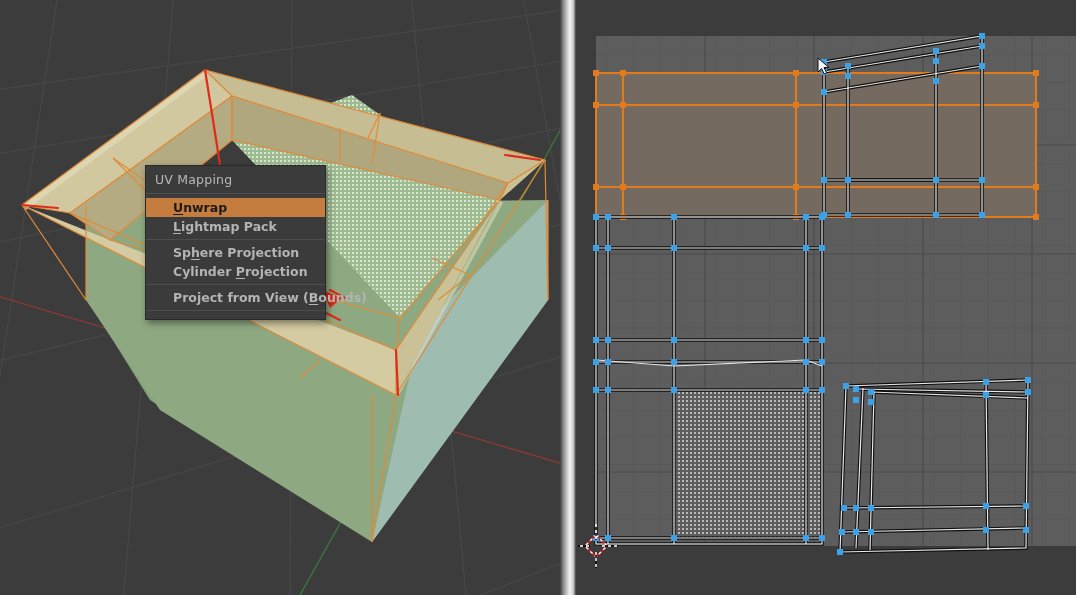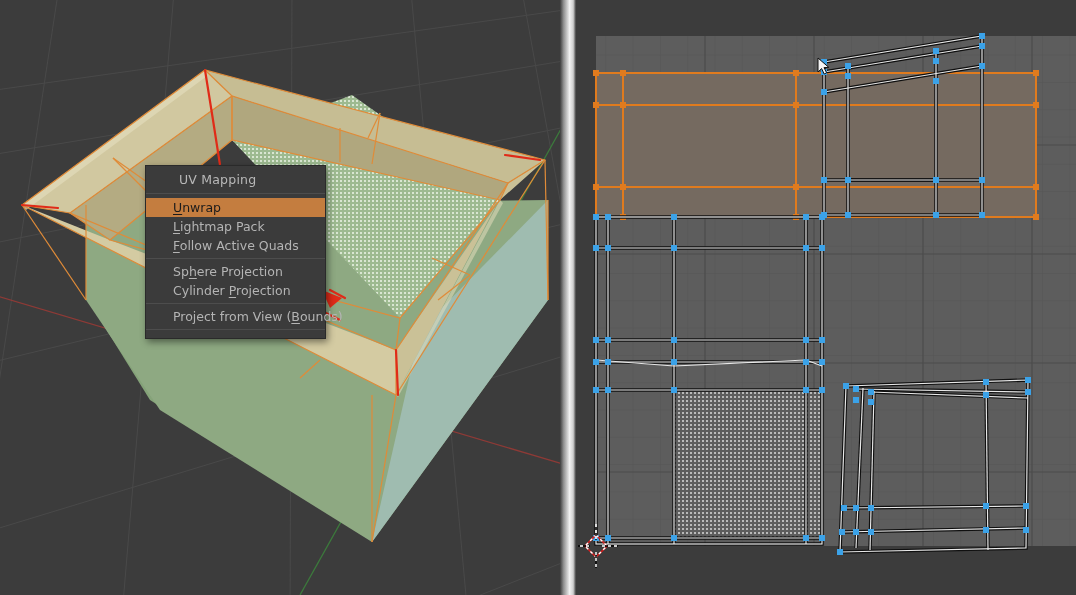--- a/index.html
+++ b/index.html
@@ -19,26 +19,26 @@
   
   #uveditor{position:absolute;left:578px;top:0;width:498px;height:595px;
             background:#3c3c3c;overflow:hidden;}
   .uv-svg{position:absolute;left:0;top:0;width:498px;height:595px;display:block;}
 
   
   #uvmenu{position:absolute;left:145px;top:165px;width:181px;
           background:#3b3b3b;border:1px solid #2a2a2a;
           box-shadow:2px 3px 7px rgba(0,0,0,.45);
           padding:0 0 5px 0;box-sizing:border-box;}
-  .menu-title{color:#b8b8b8;font-size:12.5px;padding:6px 0 6px 9px;letter-spacing:.2px;margin-left:24px;}
+  .menu-title{color:#b8b8b8;font-size:12.5px;padding:6px 0 6px 9px;letter-spacing:.2px;}
   .menu-sep{height:1px;background:#4d4d4d;margin:3px 0 3px 0;}
   .menu-sep.top{margin:0 0 4px 0;}
   .menu-item{color:#b4b4b4;font-size:12.5px;line-height:19px;height:19px;
              padding:0 6px 0 27px;white-space:nowrap;cursor:default;
-             display:flex;align-items:flex-end;}
+             display:flex;align-items:flex-end;font-weight:bold;}
   .menu-item.sel{background:#c47d3f;color:#1b1b1b;}
   .menu-item u{text-decoration:underline;text-underline-offset:2px;}
 </style>
 </head>
 <body>
 
 <div id="app">
 
   <div id="viewport3d">
     <svg class="vp-svg" viewBox="0 0 566 595">
@@ -165,23 +165,20 @@
 
     <div id="uvmenu">
       <div class="menu-title">UV Mapping</div>
       <div class="menu-sep top"></div>
 
       <div class="menu-item sel">
         <span><u>U</u>nwrap</span>
       </div>
       <div class="menu-item">
         <span><u>L</u>ightmap Pack</span>
-      </div>
-      <div class="menu-item">
-        <span><u>F</u>ollow Active Quads</span>
       </div>
 
       <div class="menu-sep"></div>
 
       <div class="menu-item">
         <span>Sp<u>h</u>ere Projection</span>
       </div>
       <div class="menu-item">
         <span>Cylinder <u>P</u>rojection</span>
       </div>

